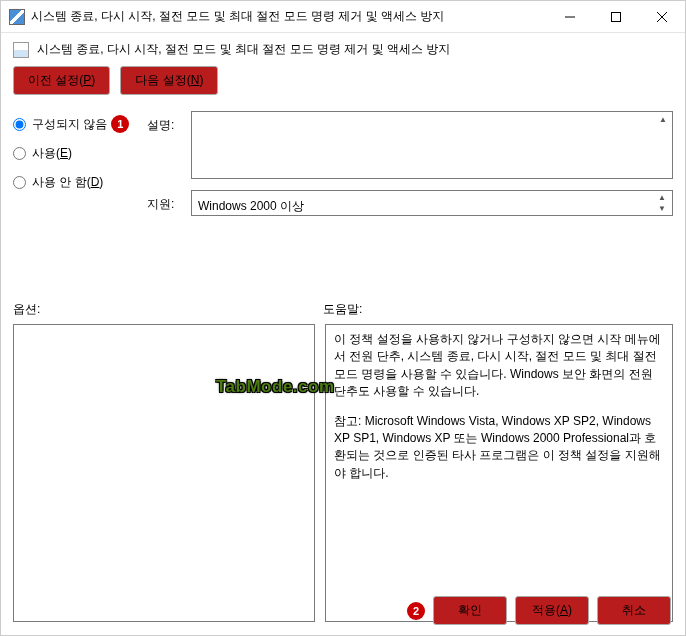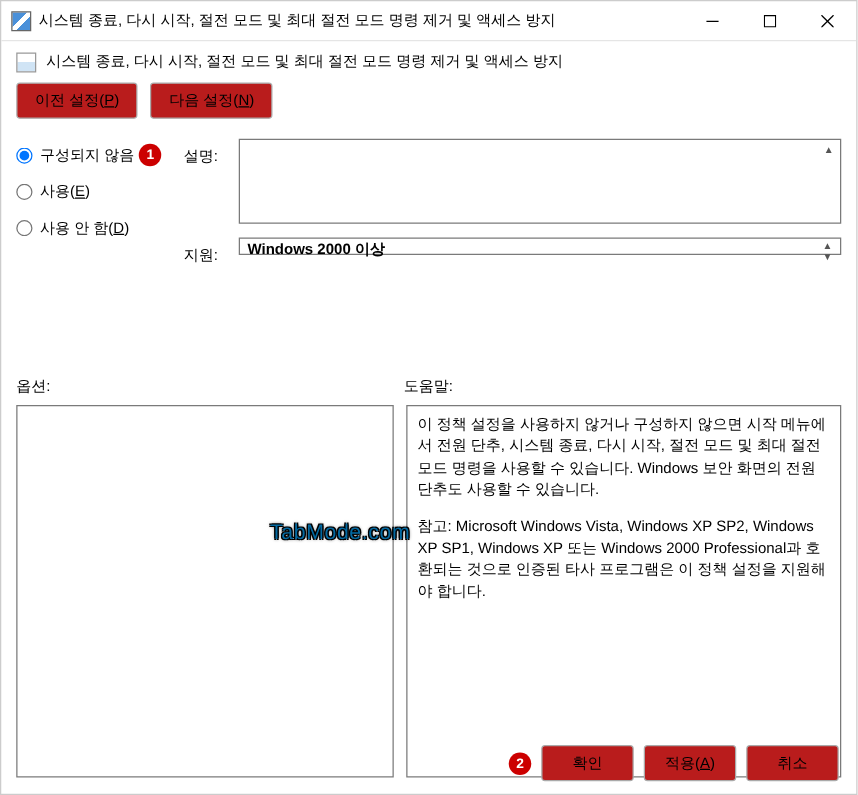--- a/index.html
+++ b/index.html
@@ -120,28 +120,27 @@
       flex-direction: column;
     }
     .spinner-arrows .arr {
       height: 12px; font-size: 8px;
       display:flex; align-items:center; justify-content:center;
       color: #555;
       cursor: pointer;
     }
     .supported-box {
       width: 100%;
-      height: 14px;
-      border: 1px solid #7a7a7a;
-      background: #fff;
-      display: flex;
-      align-items: flex-start;
+      height: 26px;
+      border: 1px solid #7a7a7a;
+      background: #fff;
+      display: flex;
+      align-items: flex-end;
       padding: 0 6px;
       position: relative;
-      font-weight: bold;
     }
     .supported-box .spinner-arrows { top: 1px; bottom:1px; justify-content: space-between;}
     .description-wrap { position: relative; }
     .description-wrap .spinner-arrows { top: 2px; }
 
     .mid-labels {
       display: flex;
       margin-top: 26px;
       padding: 0 0 6px 0;
     }
@@ -174,30 +173,29 @@
       display: flex;
       gap: 8px;
       align-items: center;
     }
     .footer .btn { min-width: 74px; text-align: center; }
 
     .watermark {
       position: absolute;
       left: 215px; top: 376px;
       font-size: 17px;
-      font-weight: normal;
-      color: #0369a1;
+      font-weight: bold;
+      color: #4d7c0f;
       text-shadow:
         -1px -1px 0 #000, 1px -1px 0 #000,
         -1px 1px 0 #000, 1px 1px 0 #000,
         0 0 3px #000;
       pointer-events: none;
       font-family: Arial, sans-serif;
       letter-spacing: 0.5px;
-      margin-top: 39px;
     }
     u { text-decoration: underline; }
   </style>
 </head>
 <body>
 
 <div class="title-bar">
   <div class="app-icon"></div>
   <div class="title-text">시스템 종료, 다시 시작, 절전 모드 및 최대 절전 모드 명령 제거 및 액세스 방지</div>
   <div class="win-btns">

